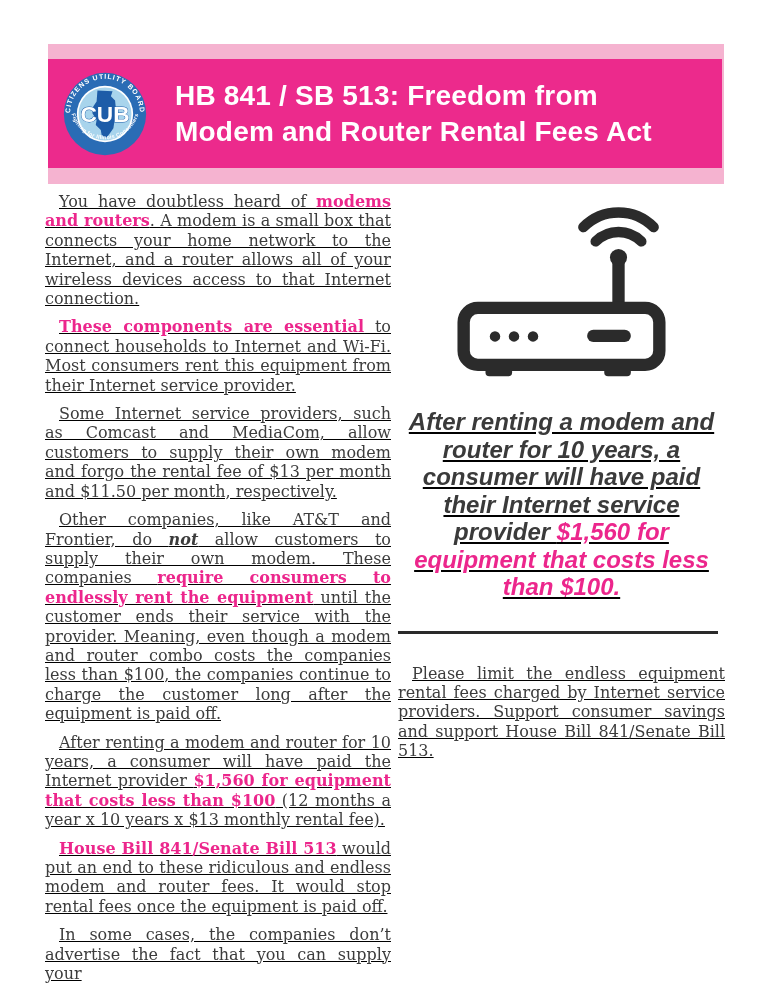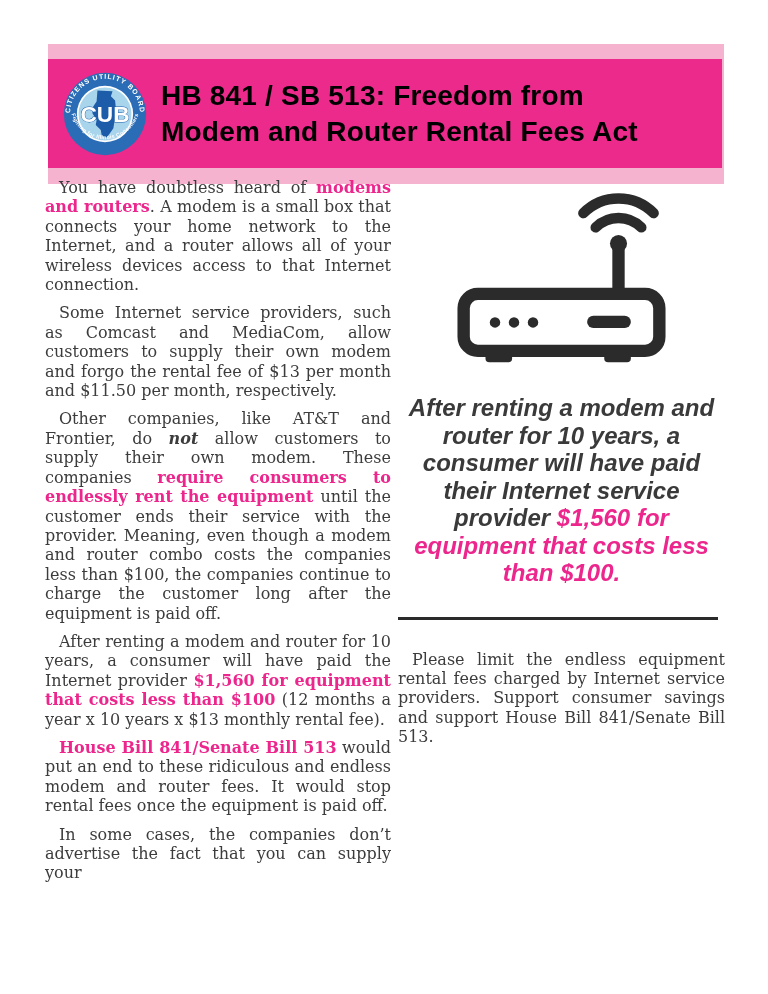--- a/index.html
+++ b/index.html
@@ -13,27 +13,27 @@
   .header-frame{
     position:absolute;left:48px;top:44px;width:676px;height:140px;
     background:#F5B3D0;box-sizing:border-box;padding:15px 2px 16px 0;
   }
   .header-band{
     width:674px;height:109px;background:#EC2A8C;
     display:flex;align-items:center;
   }
   .logo{width:84px;height:84px;margin-left:15px;flex:0 0 auto;}
   .title{
-    margin-left:14px;color:#000000;
+    margin-left:28px;color:#ffffff;
     font-family:"Liberation Sans", sans-serif;font-weight:700;
     font-size:28px;line-height:36px;letter-spacing:0.2px;
   }
 
   
-  .col{position:absolute;top:178px;}
+  .col{position:absolute;top:192px;text-decoration:underline;}
   .col.left{left:45px;width:346px;}
   .col.right{left:398px;width:327px;}
 
   .body-p{
     margin:0 0 9px 0;
     font-size:16px;line-height:19.4px;color:#3C3C3C;
     text-align:justify;text-indent:14px;
   }
   .body-p.no-indent{text-indent:0;}
   .seg-plain{color:inherit;}
@@ -81,20 +81,21 @@
       <div class="title">
         <div>HB 841 / SB 513: Freedom from</div>
         <div>Modem and Router Rental Fees Act</div>
       </div>
 
     </div>
   </div>
 
   <div class="col left">
       <p class="body-p"><span class="seg-plain">You have doubtless heard of </span><span class="seg-pink">modems and routers</span><span class="seg-plain">. A modem is a small box that connects your home network to the Internet, and a router allows all of your wireless devices access to that Internet connection.</span></p>
+      <p class="body-p"><span class="seg-pink">These components are essential</span><span class="seg-plain"> to connect households to Internet and Wi-Fi. Most consumers rent this equipment from their Internet service provider.</span></p>
       <p class="body-p"><span class="seg-plain">Some Internet service providers, such as Comcast and MediaCom, allow customers to supply their own modem and forgo the rental fee of $13 per month and $11.50 per month, respectively.</span></p>
       <p class="body-p"><span class="seg-plain">Other companies, like AT&amp;T and Frontier, do </span><span class="seg-bold-italic">not</span><span class="seg-plain"> allow customers to supply their own modem. These companies </span><span class="seg-pink">require consumers to endlessly rent the equipment</span><span class="seg-plain"> until the customer ends their service with the provider. Meaning, even though a modem and router combo costs the companies less than $100, the companies continue to charge the customer long after the equipment is paid off.</span></p>
       <p class="body-p"><span class="seg-plain">After renting a modem and router for 10 years, a consumer will have paid the Internet provider </span><span class="seg-pink">$1,560 for equipment that costs less than $100</span><span class="seg-plain"> (12 months a year x 10 years x $13 monthly rental fee).</span></p>
       <p class="body-p"><span class="seg-pink">House Bill 841/Senate Bill 513</span><span class="seg-plain"> would put an end to these ridiculous and endless modem and router fees. It would stop rental fees once the equipment is paid off.</span></p>
       <p class="body-p"><span class="seg-plain">In some cases, the companies don’t advertise the fact that you can supply your</span></p>
     </div>
 
   <div class="col right">
 
     <div class="icon-wrap">

